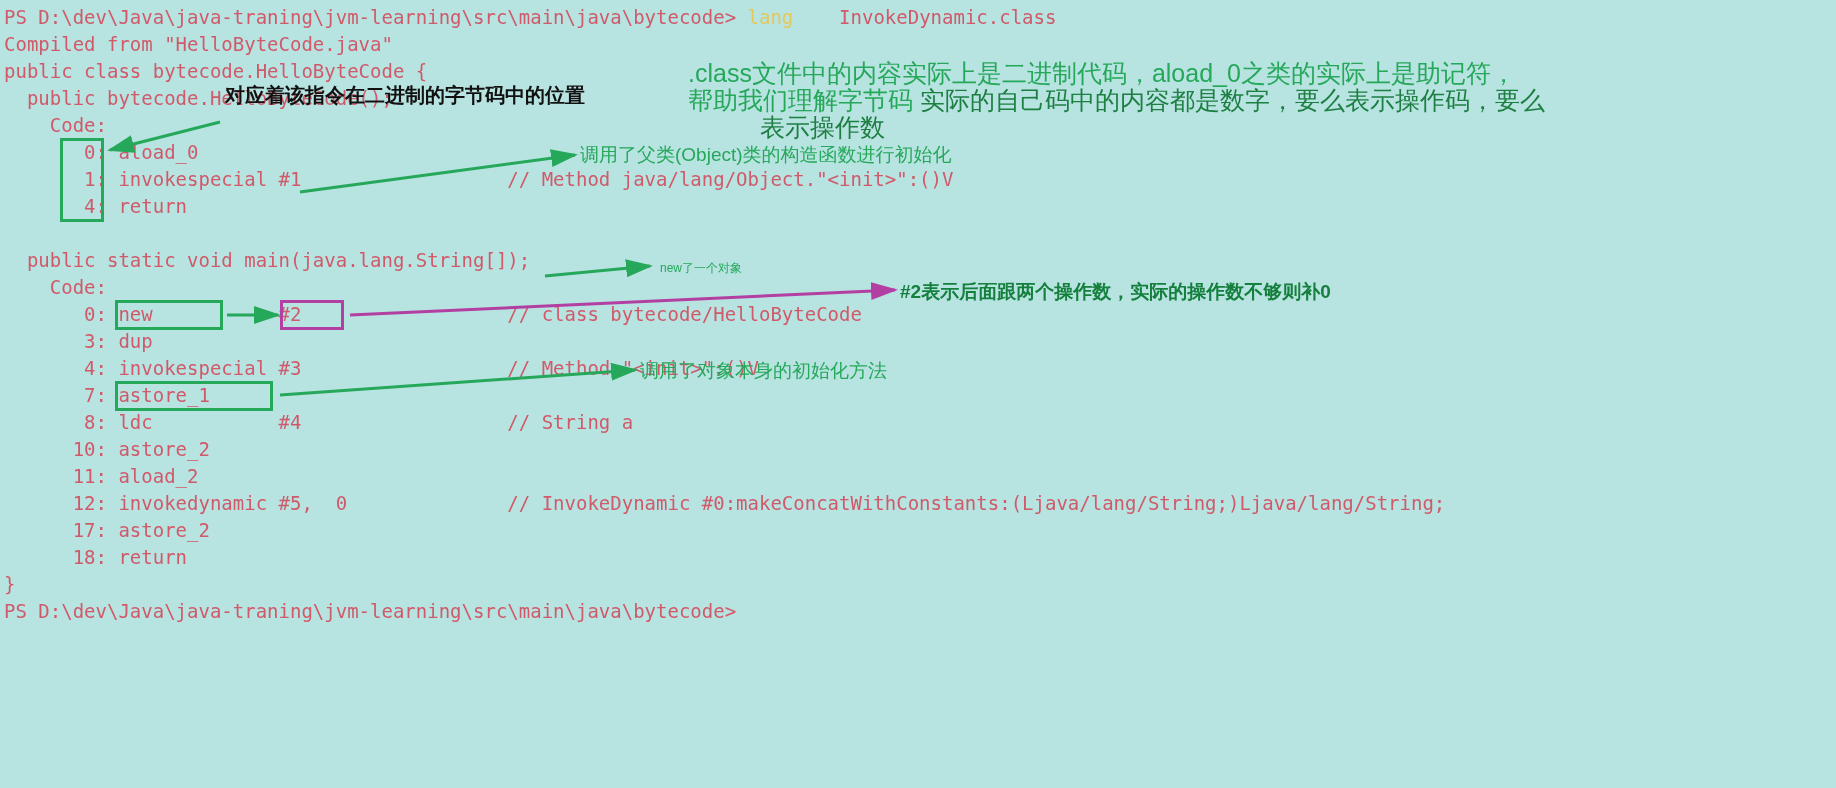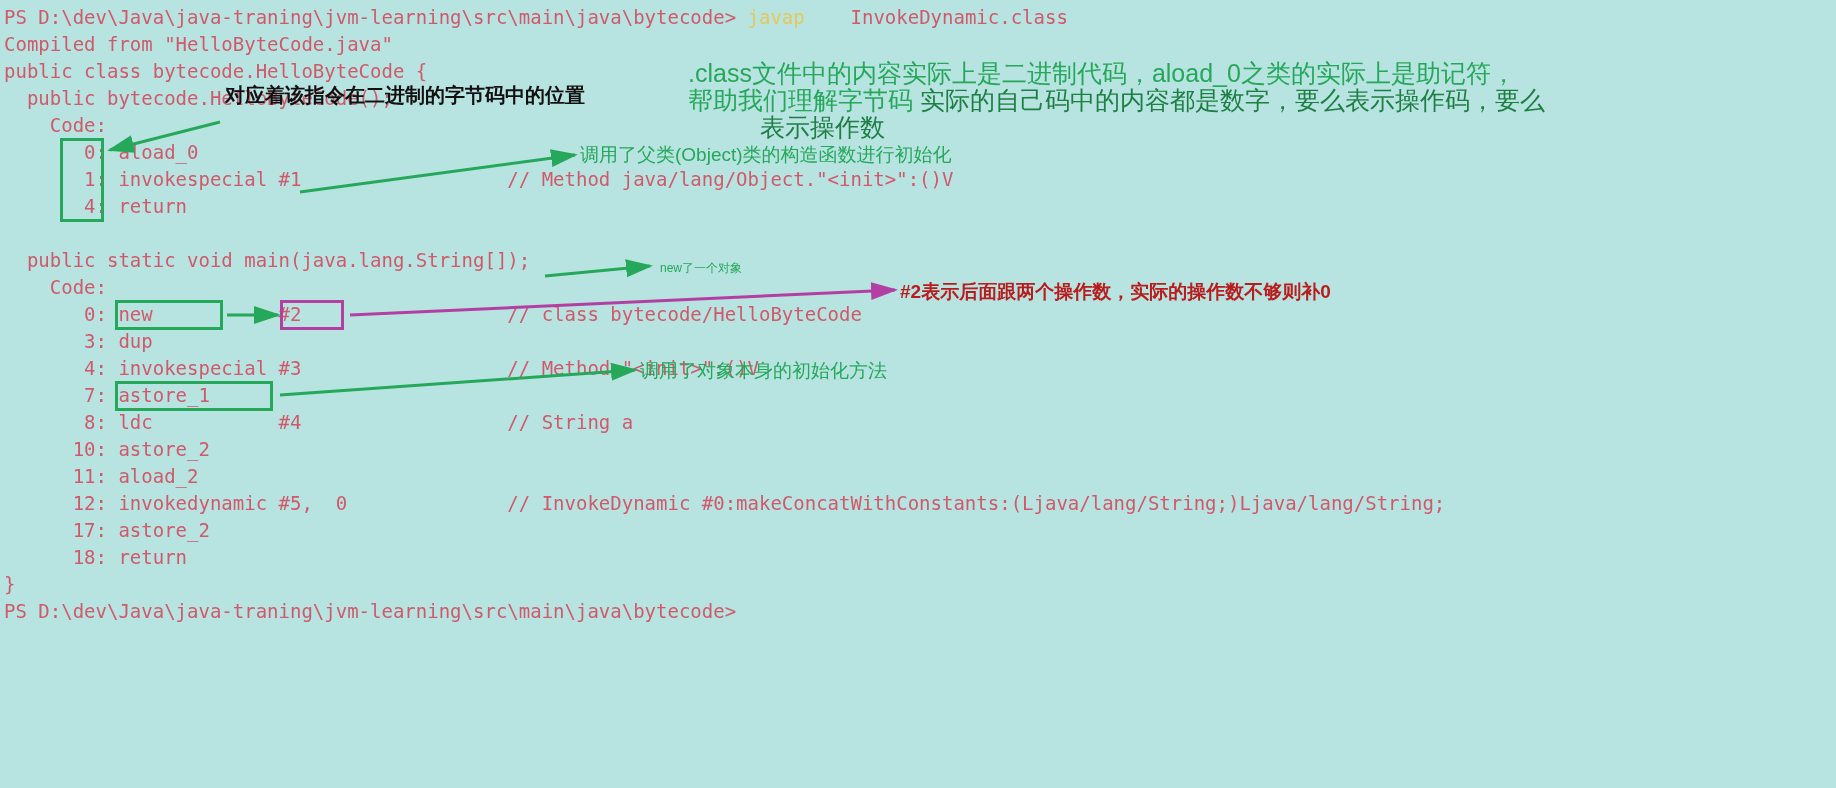--- a/index.html
+++ b/index.html
@@ -34,21 +34,21 @@
 .red    { color: #d05a6a; }
 .annot {
   position: absolute;
   font-family: "Microsoft YaHei", "PingFang SC", sans-serif;
   font-weight: 400;
   white-space: nowrap;
 }
 .green  { color: #26a85a; }
 .black  { color: #111; font-weight: 700; }
 .green-bold { color: #1e7f43; font-weight: 400; }
-.purple { color: #b91c1c; font-weight: 700; text-align: center; }
+.purple { color: #15803d; font-weight: 700; text-align: center; }
 .box {
   position: absolute;
   border: 3px solid #26a85a;
   box-sizing: border-box;
   pointer-events: none;
 }
 .box-purple {
   position: absolute;
   border: 3px solid #b33fa3;
   box-sizing: border-box;
@@ -60,21 +60,21 @@
   width: 1836px;
   height: 788px;
   pointer-events: none;
 }
 </style>
 </head>
 <body>
 
 <div class="canvas">
 
-<pre class="term"><span class="red">PS D:\dev\Java\java-traning\jvm-learning\src\main\java\bytecode&gt; </span><span class="yellow">javap</span><span class="red">    InvokeDynamic.class</span>
+<pre class="term"><span class="red">PS D:\dev\Java\java-traning\jvm-learning\src\main\java\bytecode&gt; </span><span class="yellow">lang</span><span class="red">    InvokeDynamic.class</span>
 <span class="red">Compiled from "HelloByteCode.java"</span>
 <span class="red">public class bytecode.HelloByteCode {</span>
 <span class="red">  public bytecode.HelloByteCode();</span>
 <span class="red">    Code:</span>
 <span class="red">       0: aload_0</span>
 <span class="red">       1: invokespecial #1                  // Method java/lang/Object."&lt;init&gt;":()V</span>
 <span class="red">       4: return</span>
 <span class="red"> </span>
 <span class="red">  public static void main(java.lang.String[]);</span>
 <span class="red">    Code:</span>

